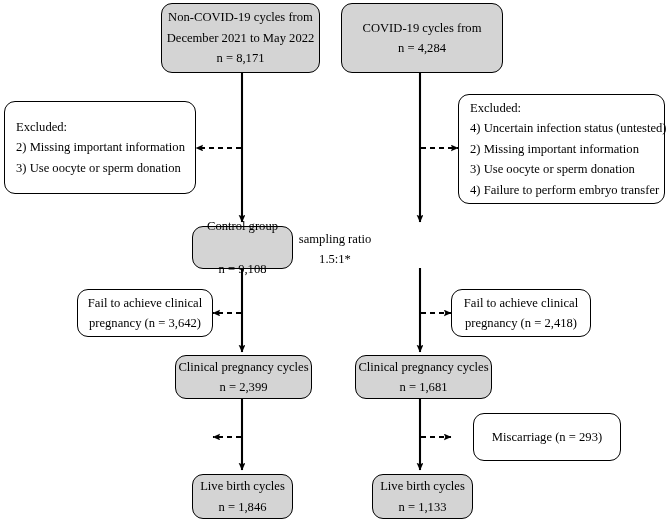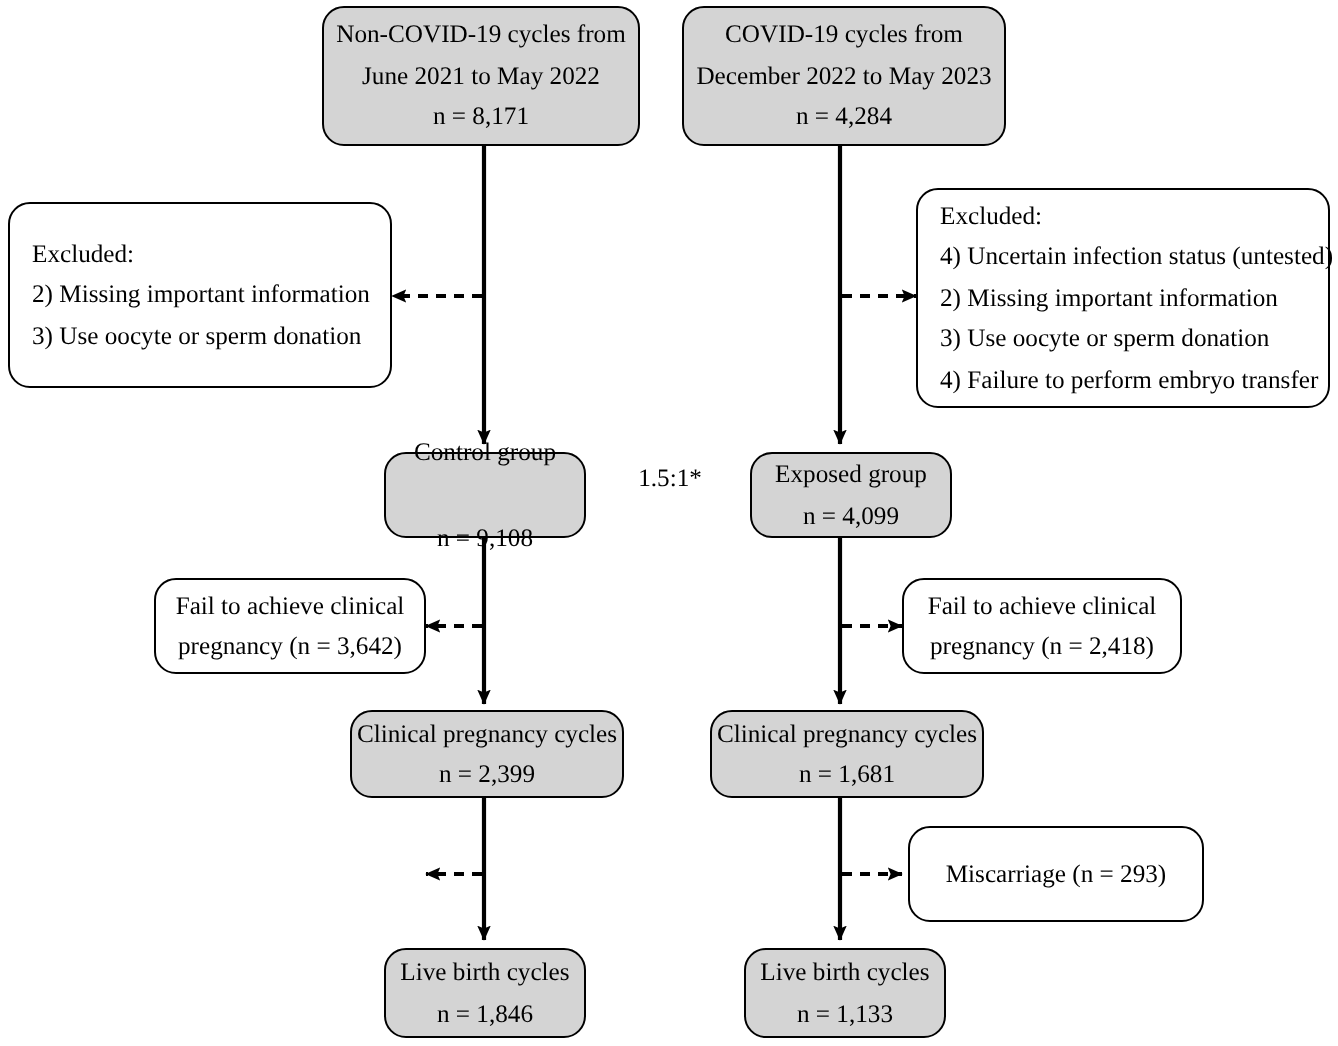--- a/index.html
+++ b/index.html
@@ -98,27 +98,26 @@
       <line x1="241" y1="437" x2="213" y2="437" stroke="#000000" stroke-width="2" stroke-dasharray="5,4" marker-end="url(#arrow-dash)"></line>
 
       <line x1="421" y1="148" x2="458" y2="148" stroke="#000000" stroke-width="2" stroke-dasharray="5,4" marker-end="url(#arrow-dash)"></line>
       <line x1="421" y1="313" x2="451" y2="313" stroke="#000000" stroke-width="2" stroke-dasharray="5,4" marker-end="url(#arrow-dash)"></line>
       <line x1="421" y1="437" x2="451" y2="437" stroke="#000000" stroke-width="2" stroke-dasharray="5,4" marker-end="url(#arrow-dash)"></line>
     </g>
   </svg>
 
   <div class="node shaded" style="left:161px; top:3px; width:159px; height:70px;">
     <span class="line">Non-COVID-19 cycles from</span>
-    <span class="line">June 2021 to May 2022</span>
+    <span class="line">December 2021 to May 2022</span>
     <span class="line">n = 8,171</span>
   </div>
 
   <div class="node shaded" style="left:341px; top:3px; width:162px; height:70px;">
     <span class="line">COVID-19 cycles from</span>
-    <span class="line">December 2022 to May 2023</span>
     <span class="line">n = 4,284</span>
   </div>
 
   <div class="node plain left-align" style="left:4px; top:101px; width:192px; height:93px;">
     <span class="line">Excluded:</span>
     <span class="line">2) Missing important information</span>
     <span class="line">3) Use oocyte or sperm donation</span>
   </div>
 
   <div class="node plain left-align" style="left:458px; top:94px; width:207px; height:110px;">
@@ -128,27 +127,24 @@
     <span class="line">3) Use oocyte or sperm donation</span>
     <span class="line">4) Failure to perform embryo transfer</span>
   </div>
 
   <div class="node shaded" style="left:192px; top:226px; width:101px; height:43px;gap:23px;">
     <span class="line">Control group</span>
     <span class="line">n = 9,108</span>
   </div>
 
   <div class="free-label" style="left:296px; top:229px; width:78px;">
+    <div>sampling ratio</div>
     <div>1.5:1*</div>
   </div>
 
-  <div class="node shaded" style="left:375px; top:226px; width:101px; height:43px;">
-    <span class="line">Exposed group</span>
-    <span class="line">n = 4,099</span>
-  </div>
 
   <div class="node plain" style="left:77px; top:289px; width:136px; height:48px;">
     <span class="line">Fail to achieve clinical</span>
     <span class="line">pregnancy (n = 3,642)</span>
   </div>
 
   <div class="node plain" style="left:451px; top:289px; width:140px; height:48px;">
     <span class="line">Fail to achieve clinical</span>
     <span class="line">pregnancy (n = 2,418)</span>
   </div>
@@ -157,21 +153,21 @@
     <span class="line">Clinical pregnancy cycles</span>
     <span class="line">n = 2,399</span>
   </div>
 
   <div class="node shaded" style="left:355px; top:355px; width:137px; height:44px;">
     <span class="line">Clinical pregnancy cycles</span>
     <span class="line">n = 1,681</span>
   </div>
 
 
-  <div class="node plain" style="left:454px; top:413px; width:148px; height:48px;">
+  <div class="node plain" style="left:473px; top:413px; width:148px; height:48px;">
     <span class="line">Miscarriage (n = 293)</span>
   </div>
 
   <div class="node shaded" style="left:192px; top:474px; width:101px; height:45px;">
     <span class="line">Live birth cycles</span>
     <span class="line">n = 1,846</span>
   </div>
 
   <div class="node shaded" style="left:372px; top:474px; width:101px; height:45px;">
     <span class="line">Live birth cycles</span>

